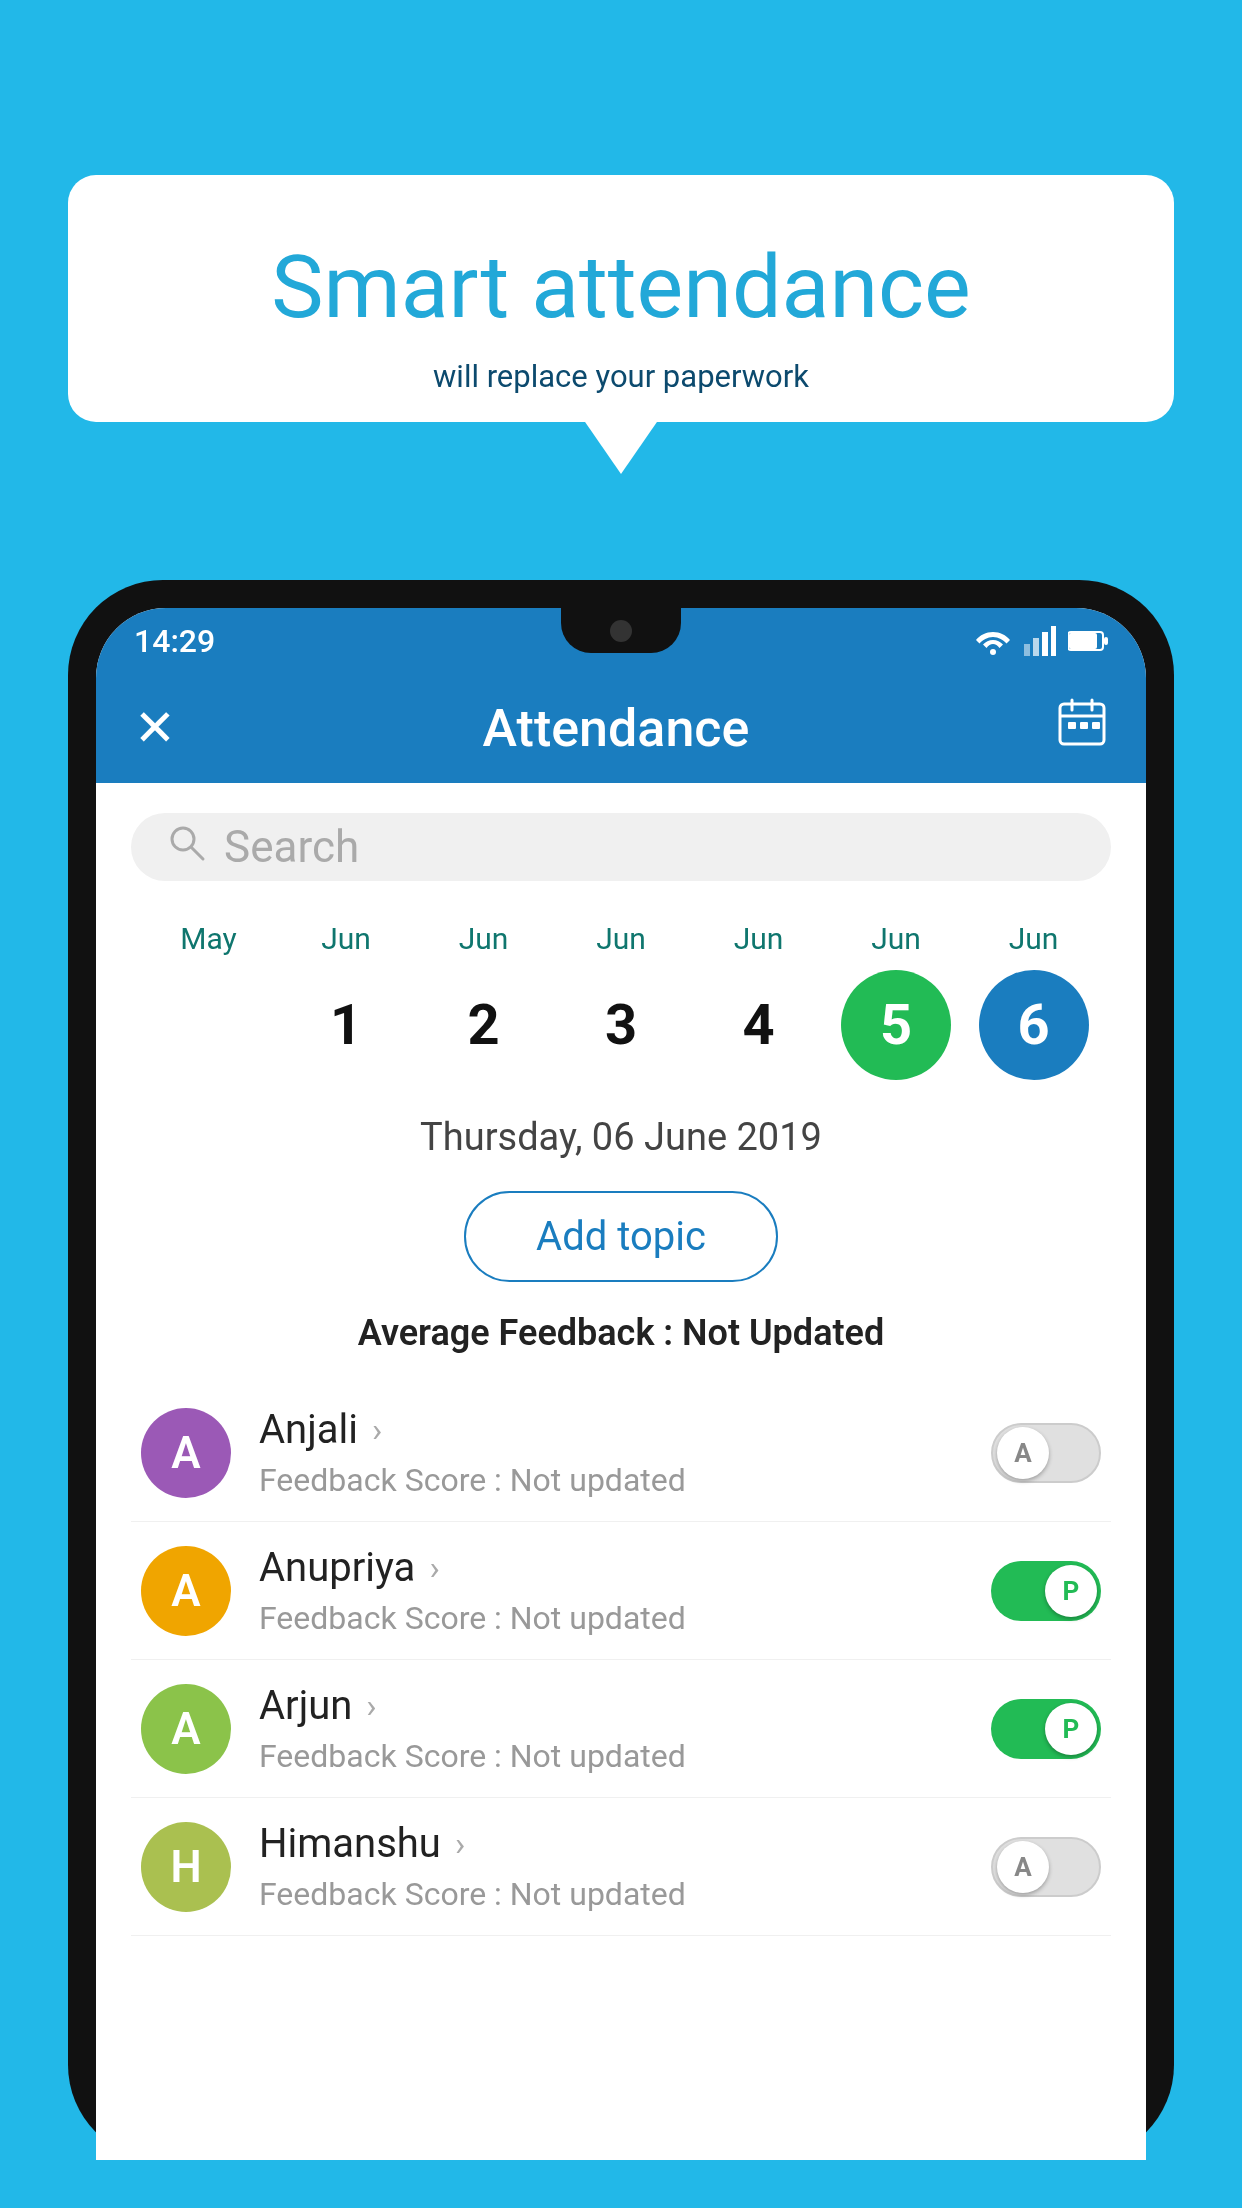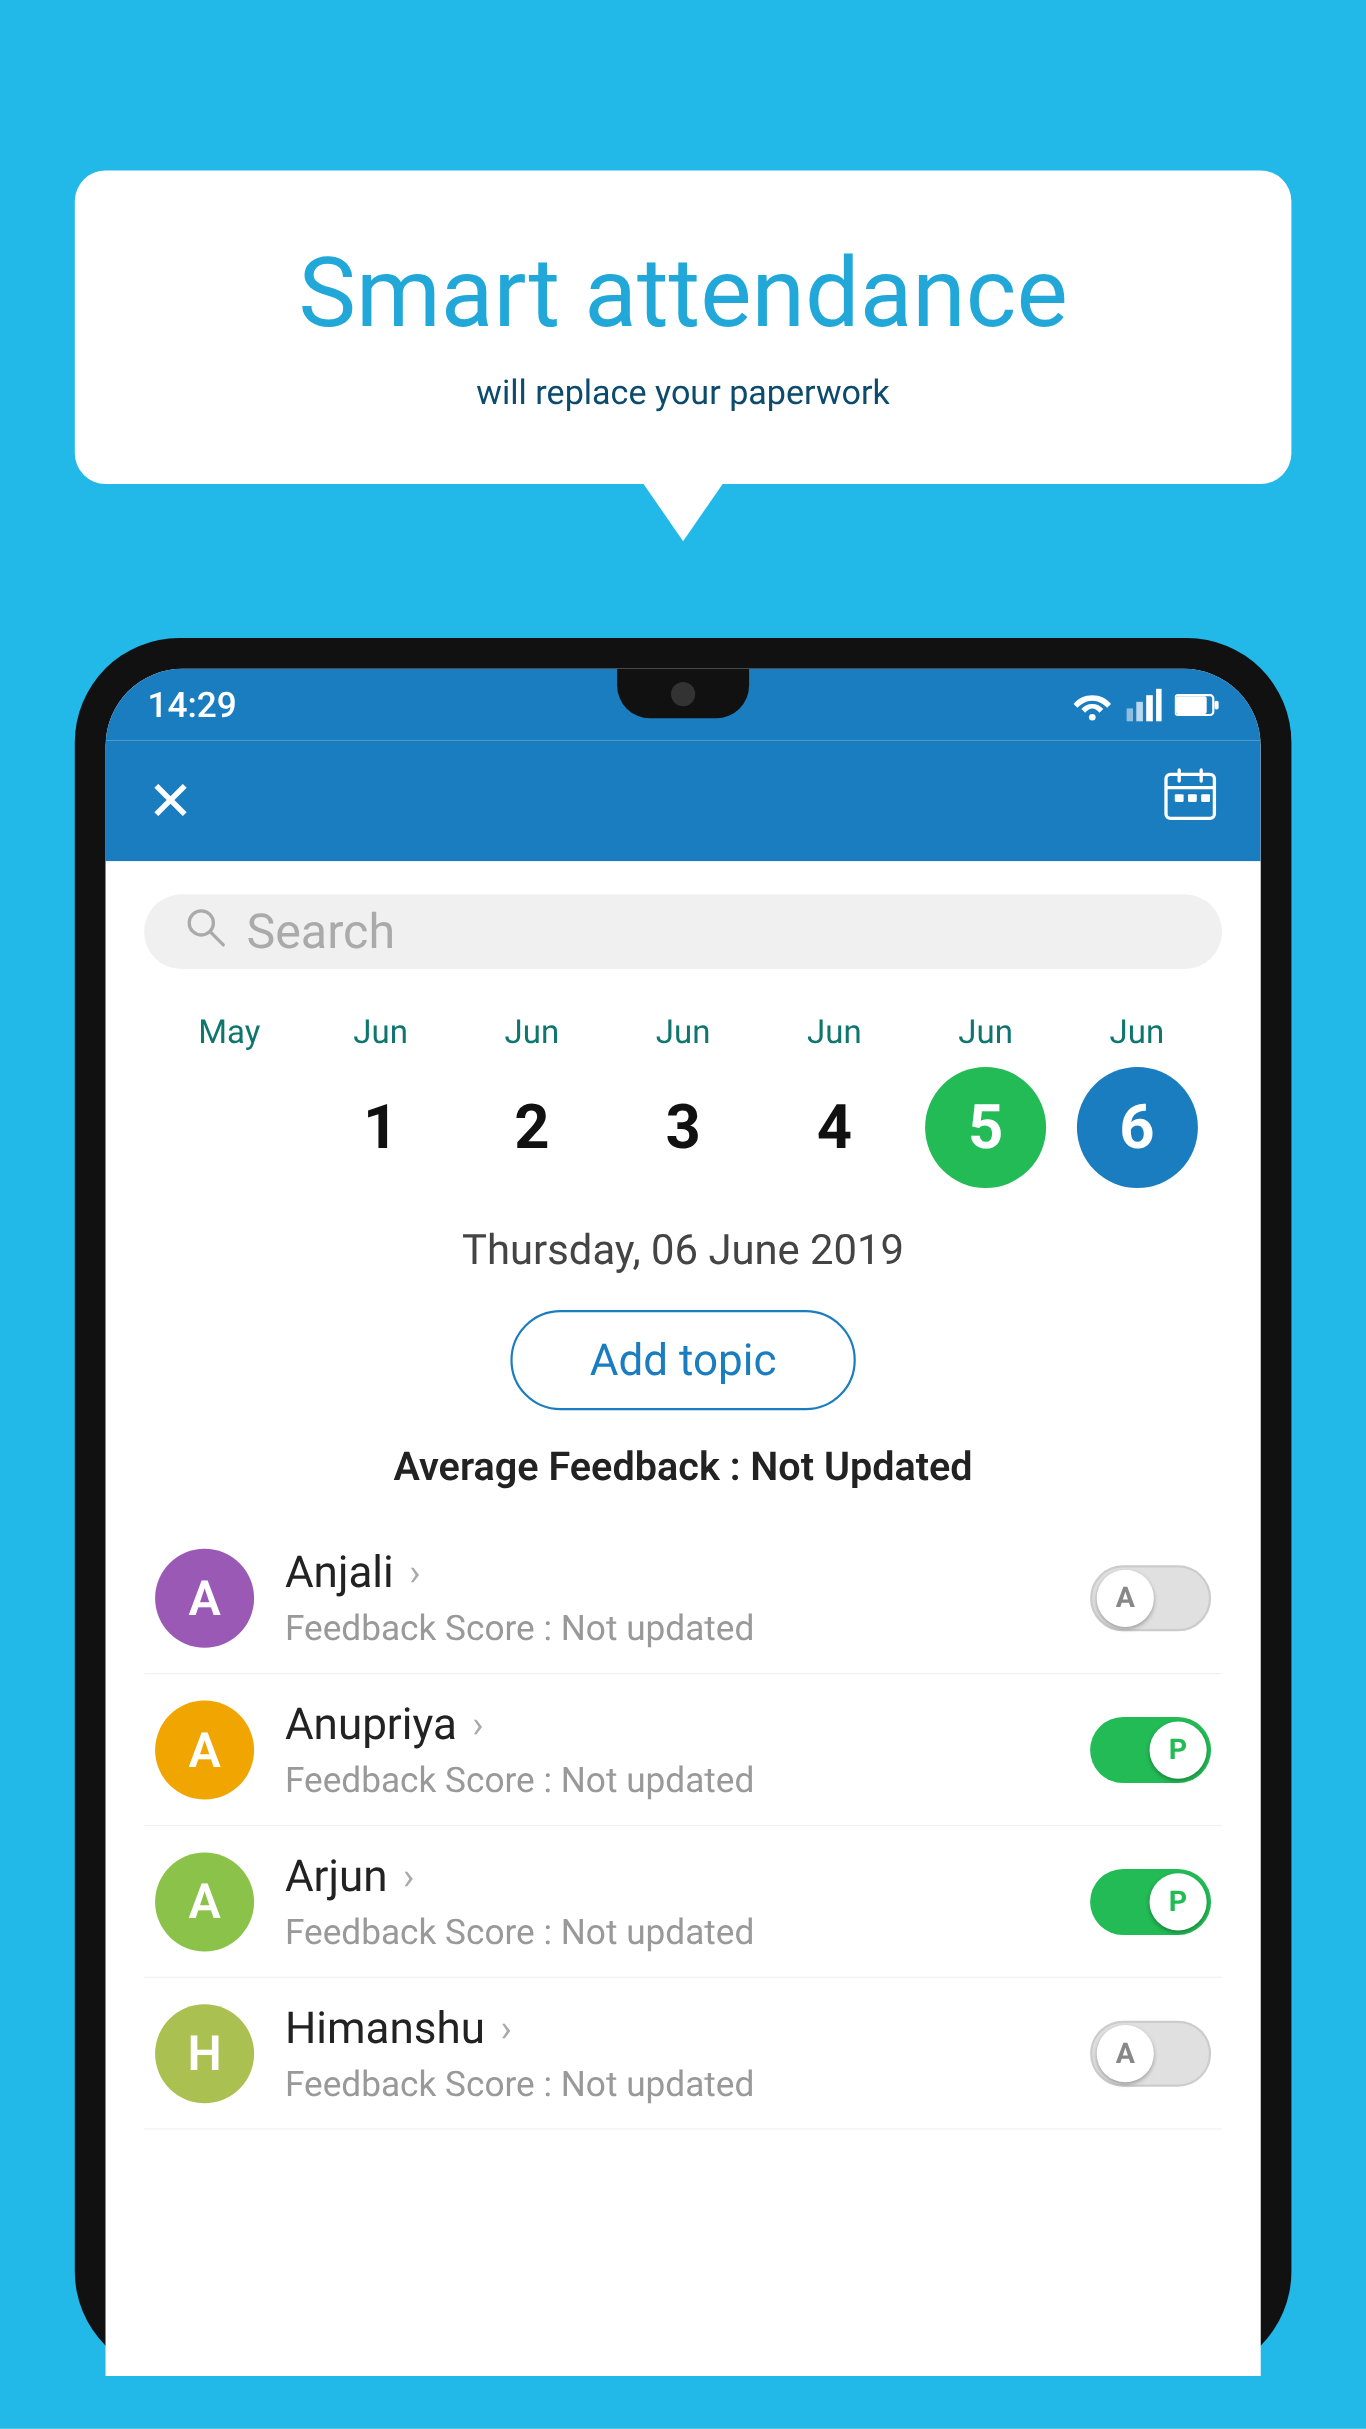--- a/index.html
+++ b/index.html
@@ -17,23 +17,24 @@
     .speech-bubble-wrapper {
       position: absolute;
       top: 155px;
       left: 68px;
       right: 68px;
     }
 
     .speech-bubble {
       background: white;
       border-radius: 28px;
-      padding: 60px 80px 65px;
+      padding: 60px 80px 27px;
       text-align: center;
       position: relative;
+      margin-top: 20px;
     }
 
     .speech-bubble::after {
       content: '';
       position: absolute;
       bottom: -52px;
       left: 50%;
       transform: translateX(-50%);
       width: 0;
       height: 0;
@@ -393,20 +394,21 @@
           <svg width="40" height="22" viewBox="0 0 40 22">
             <rect x="0" y="2" width="35" height="18" rx="3" fill="none" stroke="white" stroke-width="2"></rect>
             <rect x="1" y="3" width="28" height="16" rx="2" fill="white"></rect>
             <rect x="36" y="7" width="4" height="8" rx="2" fill="white"></rect>
           </svg>
         </div>
       </div>
 
       <div class="app-bar">
         <span class="app-bar-icon">✕</span>
+        <span class="app-bar-title">Attendance</span>
         <span class="app-bar-icon">
           <svg width="52" height="52" viewBox="0 0 52 52" fill="none">
             <rect x="4" y="8" width="44" height="40" rx="4" stroke="white" stroke-width="3" fill="none"></rect>
             <line x1="4" y1="20" x2="48" y2="20" stroke="white" stroke-width="3"></line>
             <line x1="16" y1="4" x2="16" y2="14" stroke="white" stroke-width="3" stroke-linecap="round"></line>
             <line x1="36" y1="4" x2="36" y2="14" stroke="white" stroke-width="3" stroke-linecap="round"></line>
             <rect x="12" y="26" width="8" height="7" rx="1" fill="white"></rect>
             <rect x="24" y="26" width="8" height="7" rx="1" fill="white"></rect>
             <rect x="36" y="26" width="8" height="7" rx="1" fill="white"></rect>
           </svg>

